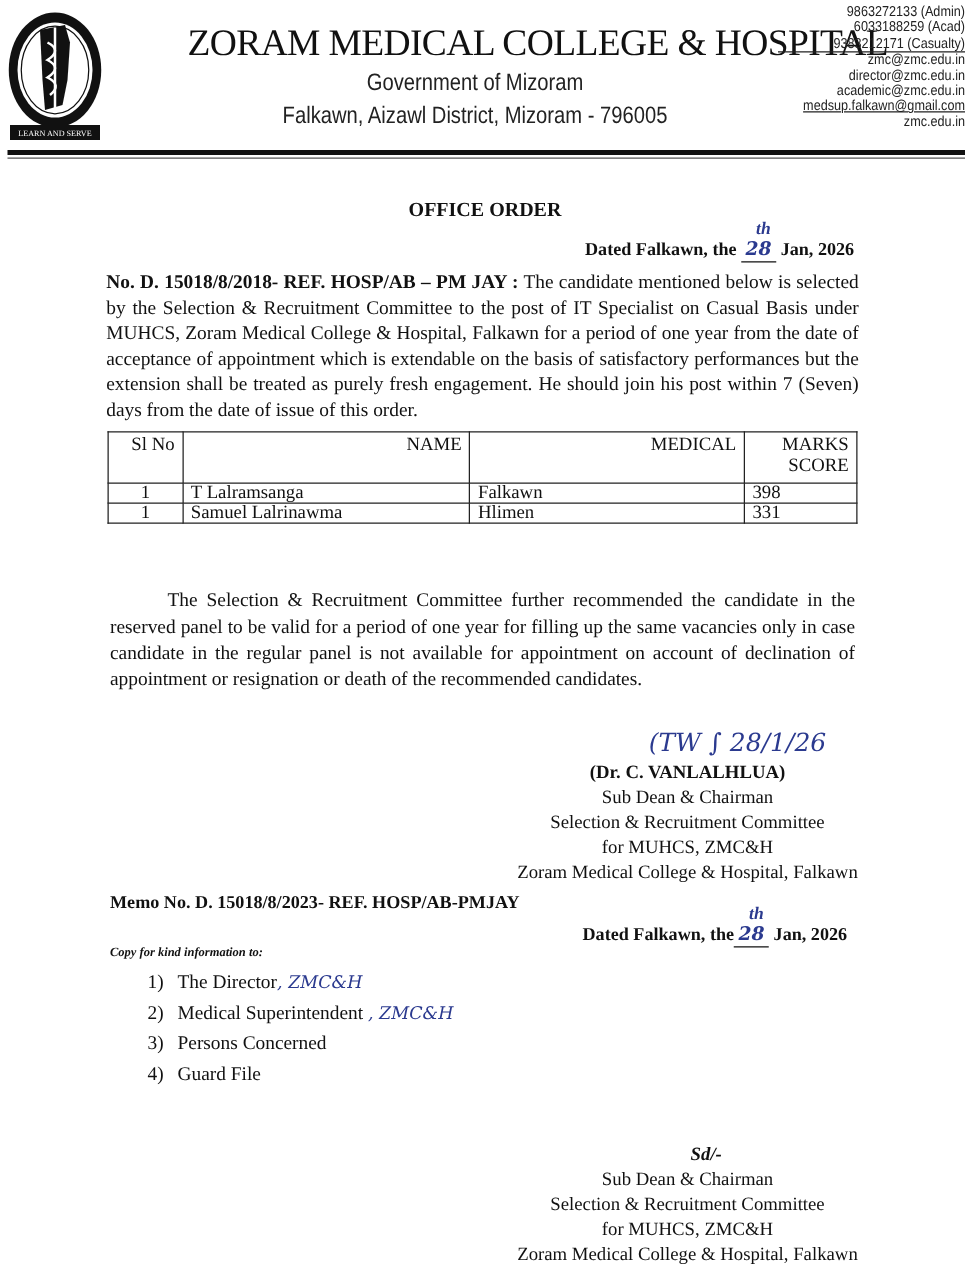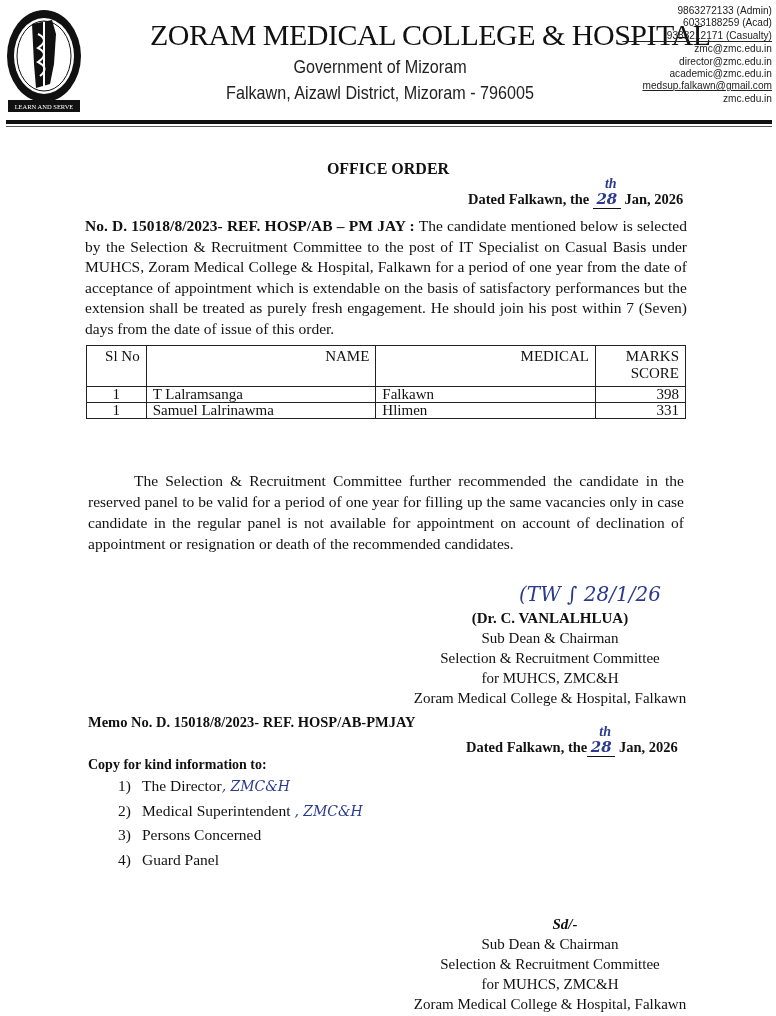--- a/index.html
+++ b/index.html
@@ -26,29 +26,29 @@
   .para2 { left: 88px; width: 596px; font-size: 15.5px; line-height: 21px; text-align: justify; }
   .para2 .indent { display: inline-block; width: 46px; }
 
   table.sel { position: absolute; left: 86px; top: 345px; width: 600px; border-collapse: collapse; font-size: 15px; }
   table.sel td, table.sel th { border: 1px solid #222; padding: 0 6px; font-weight: normal; }
   table.sel th { height: 38px; vertical-align: top; text-align: right; line-height: 17px; padding-top: 2px; }
   table.sel td { height: 15px; line-height: 15px; }
   .c-sl { width: 46px; text-align: center; }
   .c-name { width: 214px; }
   .c-addr { width: 204px; }
-  .c-marks { width: 76px; text-align: right; }
+  .c-marks { width: 76px; text-align: left; }
   .reserved { font-weight: bold; font-style: italic; }
 
   .sigblock { left: 400px; width: 300px; text-align: center; font-size: 15px; line-height: 20px; }
   .signature { font-family: "DejaVu Serif", serif; font-style: italic; color: #2b3a8f; font-size: 20px; line-height: 28px; }
   .sd { font-style: italic; font-weight: bold; }
 
   .memo { left: 88px; top: 714px; font-size: 14.5px; font-weight: bold; white-space: nowrap; }
-  .copy { left: 88px; top: 757px; font-size: 14px; font-weight: bold; }
+  .copy { left: 88px; top: 757px; font-size: 10px; font-weight: bold; font-style: italic; }
   .cc-list { left: 118px; top: 774px; font-size: 15.5px; line-height: 23.5px; }
   .cc-list .num { display: inline-block; width: 24px; }
   .hand { font-family: "DejaVu Serif", serif; font-style: italic; color: #2b3a8f; font-size: 14px; margin-top: 32px; }
 </style>
 </head>
 <body>
 
 <div class="abs logo">
   <svg width="80" height="114" viewBox="0 0 80 114">
     <ellipse cx="40" cy="52" rx="37" ry="46" fill="#111"></ellipse>
@@ -78,21 +78,21 @@
 <div class="abs hdr-rule2"></div>
 
 <div class="abs title">OFFICE ORDER</div>
 <div class="abs dated" style="left:468px; top:190px;">
   <span>Dated Falkawn, the</span>
   <span class="under"><span class="sign-mark">28</span><span class="sup-th">th</span></span>
   <span>Jan, 2026</span>
 </div>
 
 <div class="abs para" style="top:216px;">
-  <span class="bold">No. D. 15018/8/2023- REF. HOSP/AB – PM JAY :</span>
+  <span class="bold">No. D. 15018/8/2018- REF. HOSP/AB – PM JAY :</span>
   <span>The candidate mentioned below is selected by the Selection &amp; Recruitment Committee to the post of IT Specialist on Casual Basis under MUHCS, Zoram Medical College &amp; Hospital, Falkawn for a period of one year from the date of acceptance of appointment which is extendable on the basis of satisfactory performances but the extension shall be treated as purely fresh engagement. He should join his post within 7 (Seven) days from the date of issue of this order.</span>
 </div>
 
 <table class="sel">
   <tbody>
       <tr>
     <th class="c-sl">Sl No</th>
     <th class="c-name">NAME</th>
     <th class="c-addr">MEDICAL</th>
     <th class="c-marks">MARKS SCORE</th>
@@ -128,21 +128,21 @@
 <div class="abs memo">Memo No. D. 15018/8/2023- REF. HOSP/AB-PMJAY</div>
 <div class="abs dated" style="left:466px; top:738px;">
   <span>Dated Falkawn, the</span><span class="under"><span class="sign-mark">28</span><span class="sup-th">th</span></span>
   <span>Jan, 2026</span>
 </div>
 <div class="abs copy">Copy for kind information to:</div>
 <div class="abs cc-list">
   <div><span class="num">1)</span><span>The Director</span><span class="hand">, ZMC&amp;H</span></div>
   <div><span class="num">2)</span><span>Medical Superintendent </span><span class="hand">, ZMC&amp;H</span></div>
   <div><span class="num">3)</span><span>Persons Concerned</span><span class="hand"></span></div>
-  <div><span class="num">4)</span><span>Guard Panel</span><span class="hand"></span></div>
+  <div><span class="num">4)</span><span>Guard File</span><span class="hand"></span></div>
 </div>
 
 <div class="abs sigblock" style="top:914px;">
   <div class="sd" style="padding-left:30px;">Sd/-</div>
   <div>Sub Dean &amp; Chairman</div>
   <div>Selection &amp; Recruitment Committee</div>
   <div>for MUHCS, ZMC&amp;H</div>
   <div>Zoram Medical College &amp; Hospital, Falkawn</div>
 </div>
 

